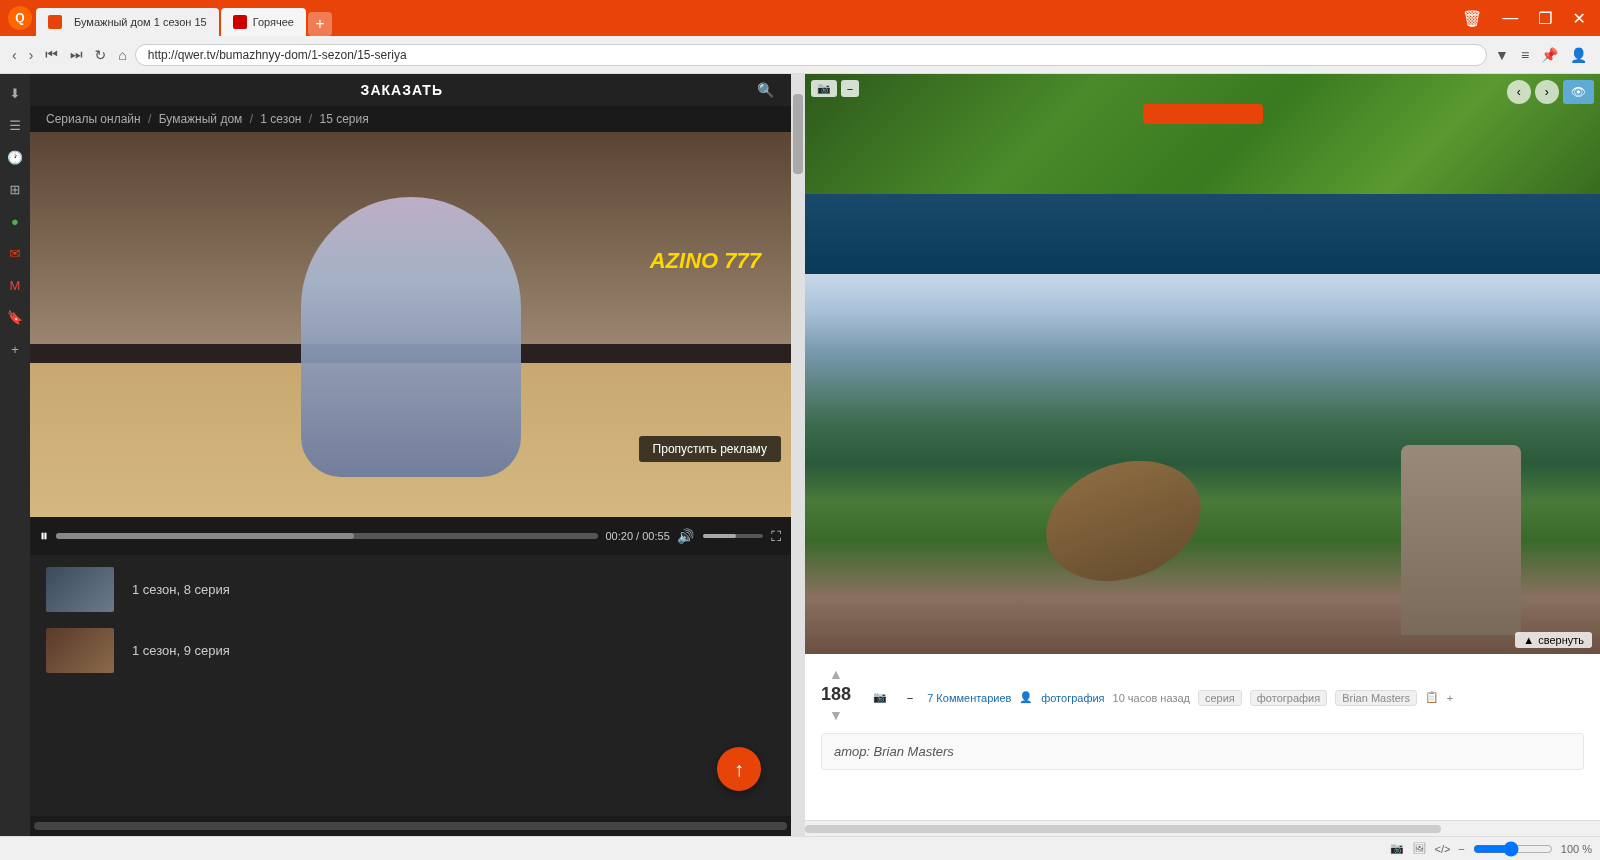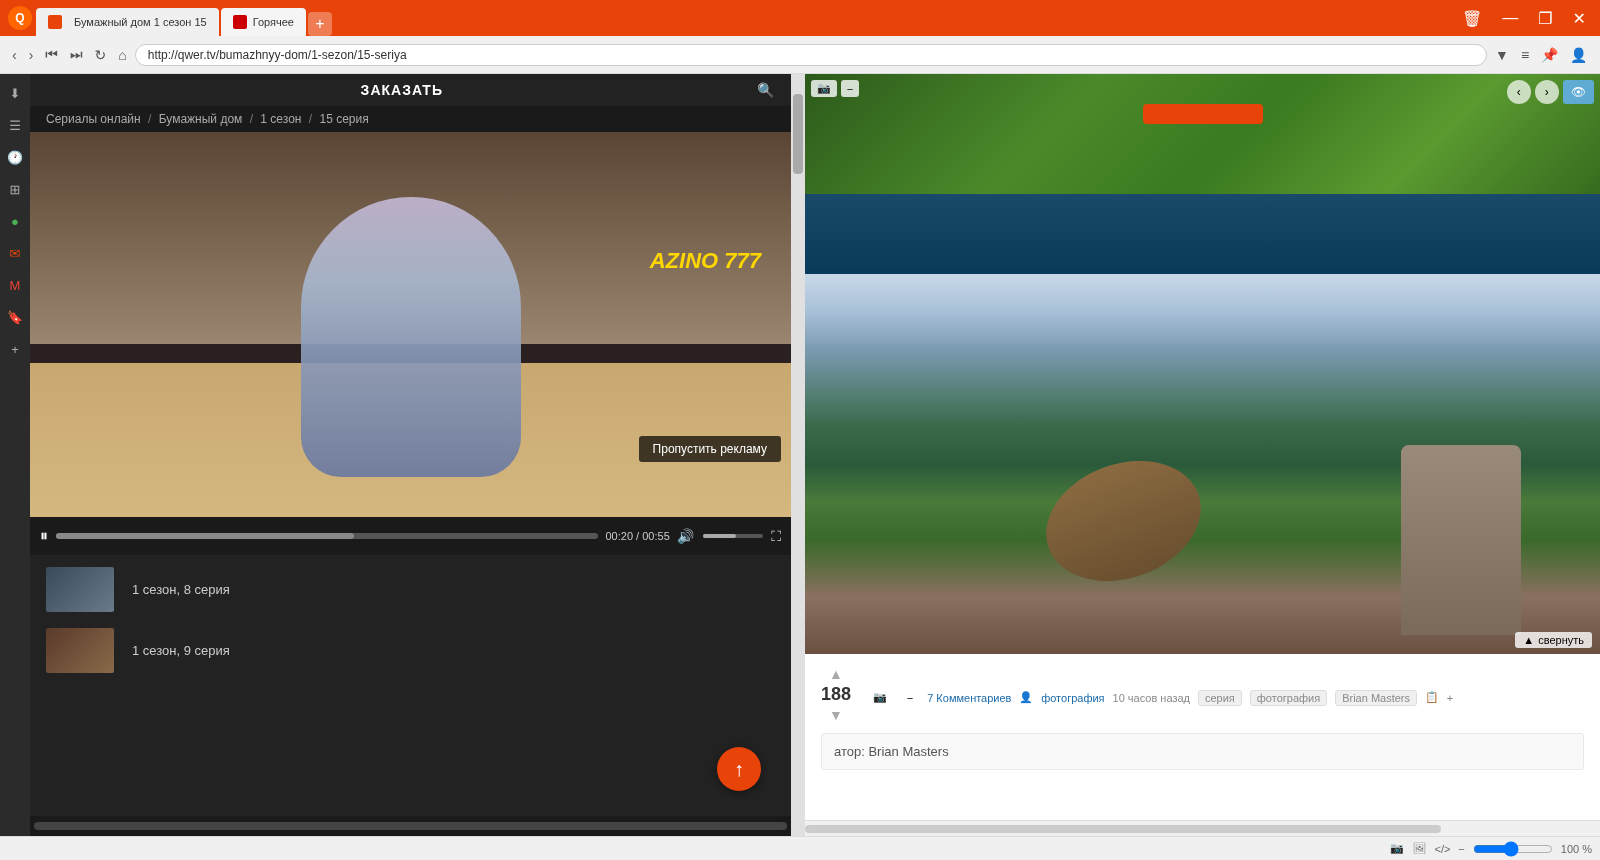--- a/index.html
+++ b/index.html
@@ -446,20 +446,21 @@
     }
     .post-meta-link { color: #1a6aaa; text-decoration: none; cursor: pointer; }
     .post-author-line {
       margin-top: 10px;
       padding: 10px 12px;
       background: #f9f9f9;
       border: 1px solid #e8e8e8;
       border-radius: 3px;
       font-size: 13px;
       color: #555;
+      font-style: italic;
     }
 
     
     .bottom-scroll {
       height: 16px;
       background: #f0f0f0;
       border-top: 1px solid #ddd;
       display: flex; align-items: center;
       flex-shrink: 0;
     }

